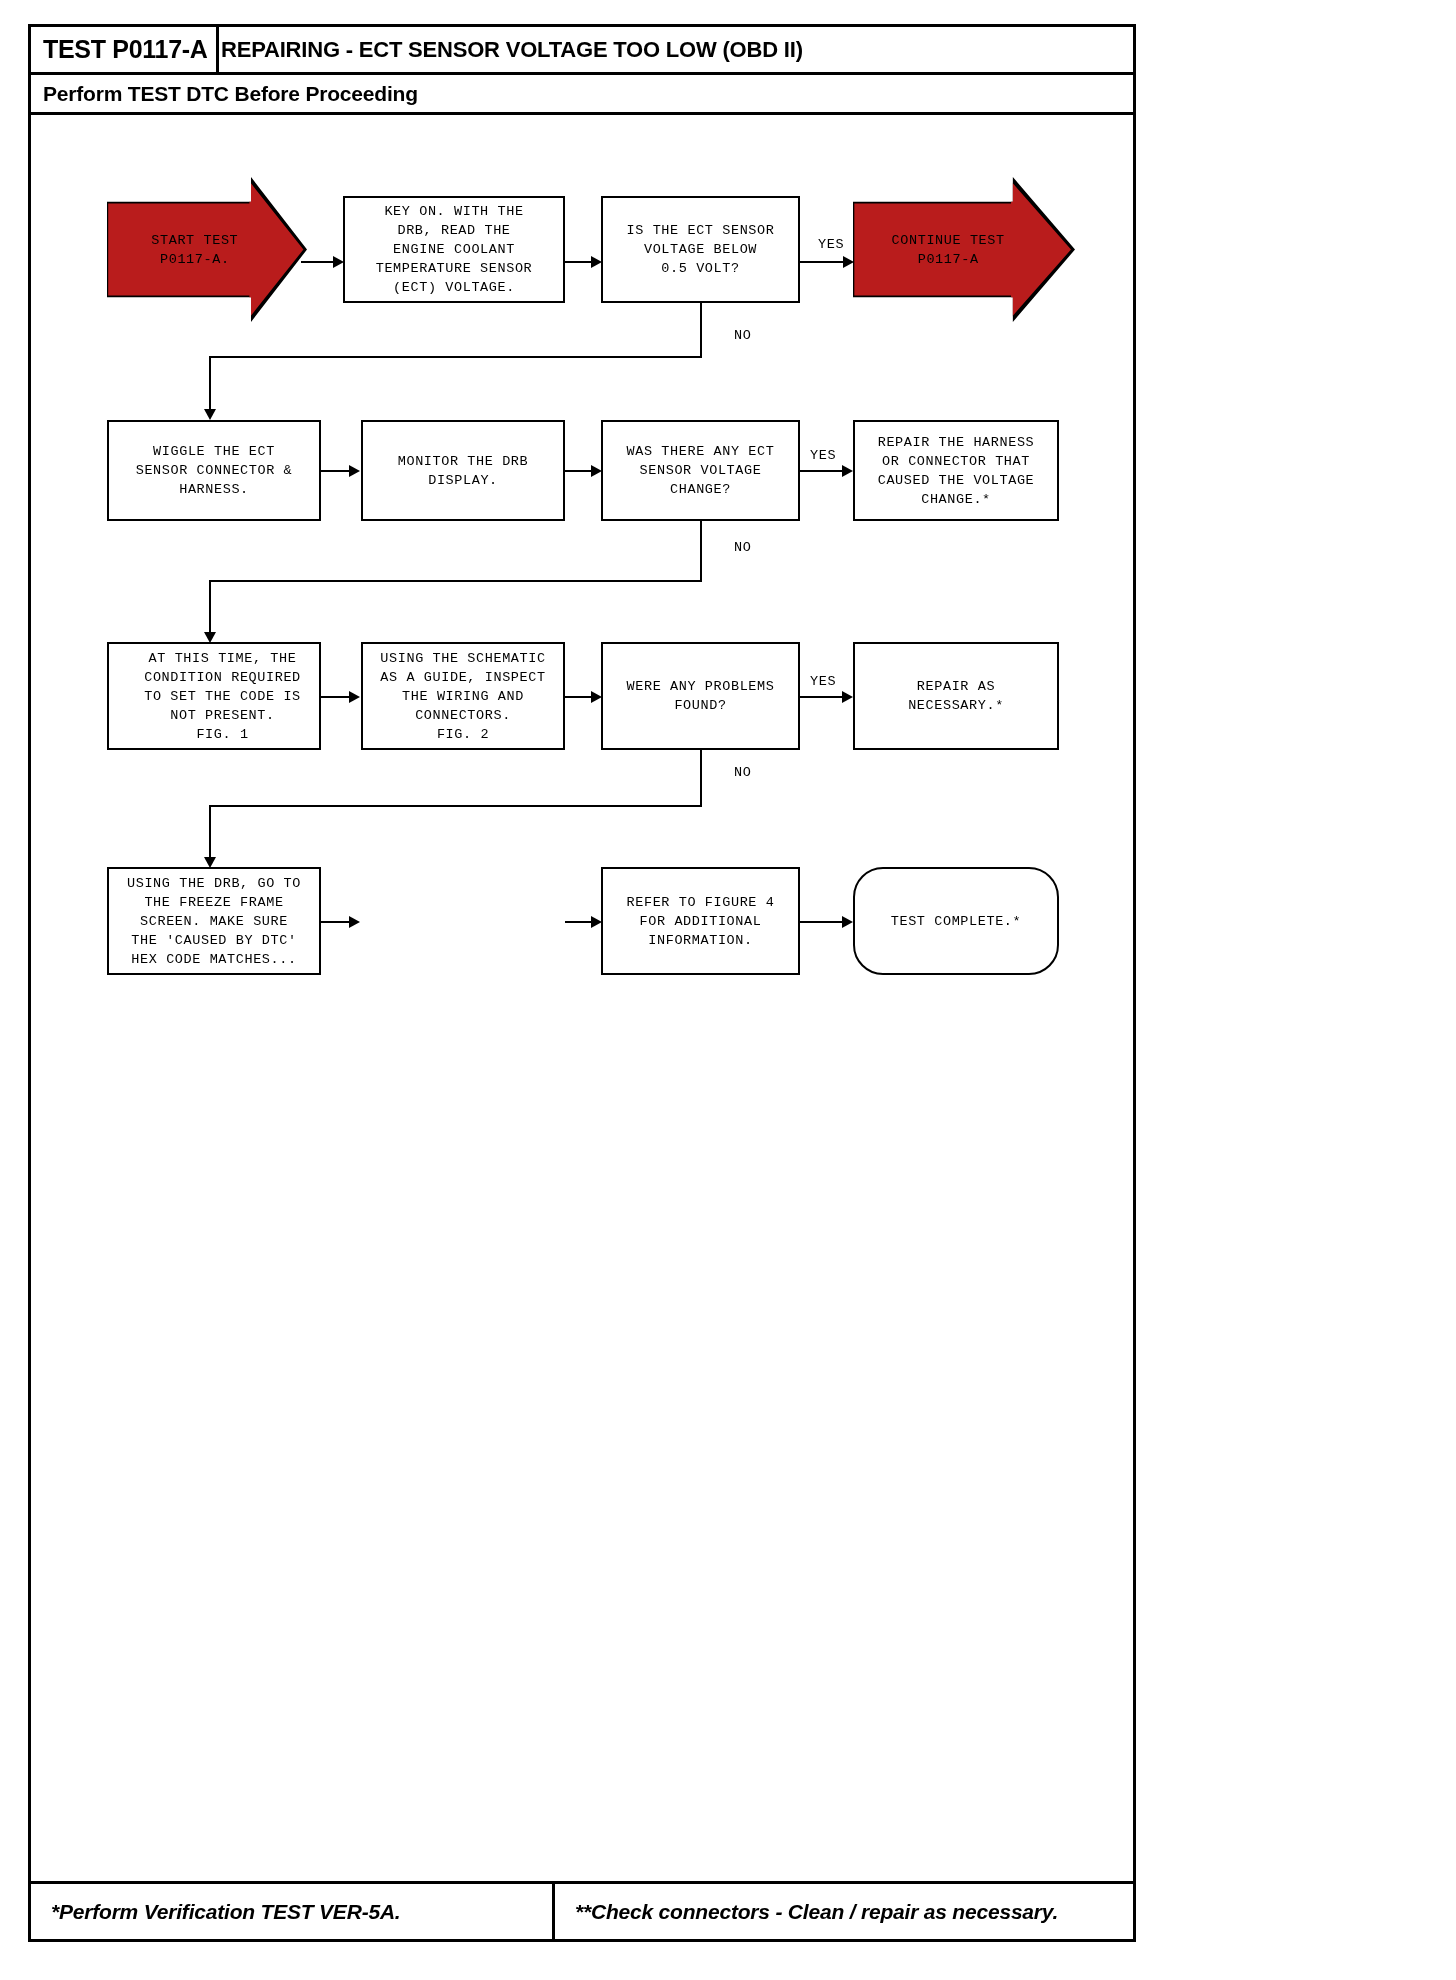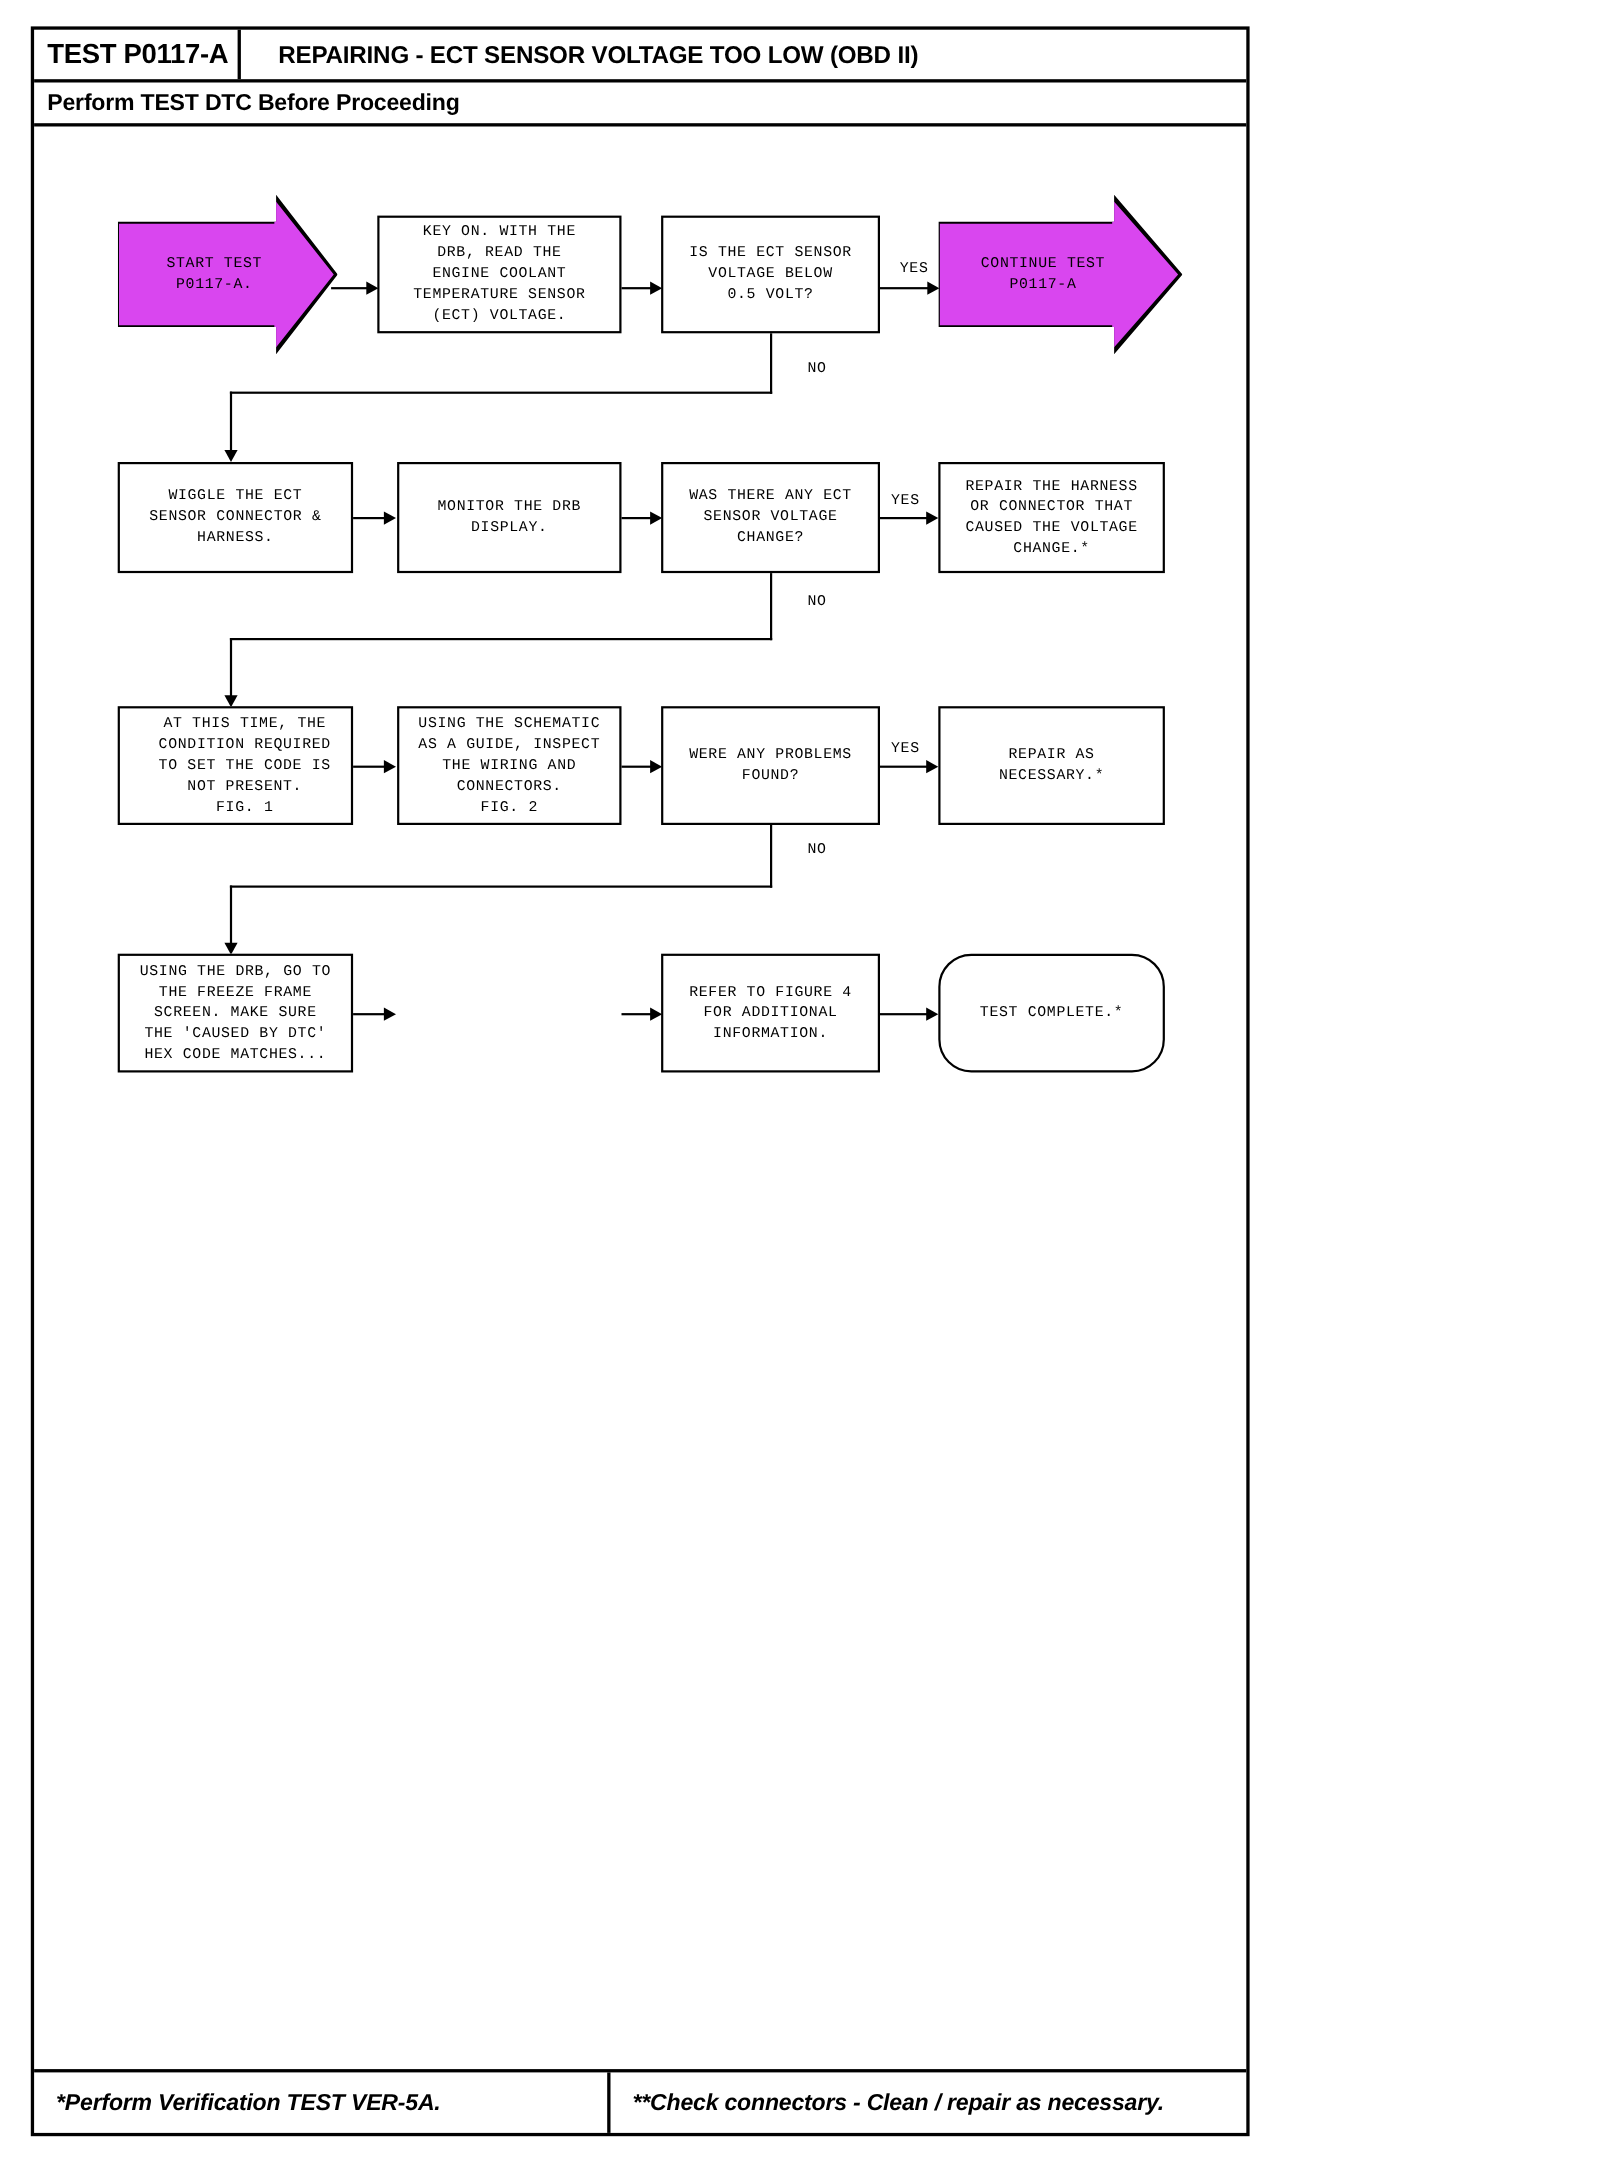--- a/index.html
+++ b/index.html
@@ -49,21 +49,21 @@
     padding-left: 12px;
     font-size: 25px;
     font-weight: bold;
     letter-spacing: -0.3px;
     white-space: nowrap;
   }
   .hdr-title {
     flex: 1;
     display: flex;
     align-items: center;
-    padding-left: 34px;
+    padding-left: 2px;
     font-size: 22px;
     font-weight: bold;
     letter-spacing: -0.2px;
     white-space: nowrap;
   }
   .sub-row {
     position: absolute;
     left: 0;
     top: 48px;
     width: 100%;
@@ -116,21 +116,21 @@
     font-family: "Liberation Mono", monospace;
     font-size: 13.5px;
     line-height: 19px;
     letter-spacing: 0.6px;
     white-space: pre-line;
     clip-path: polygon(0% 17%, 72% 17%, 72% 0%, 100% 50%, 72% 100%, 72% 83%, 0% 83%);
   }
   .arrow-node .inner {
     position: absolute;
     left: 0; top: 0; right: 0; bottom: 0;
-    background: #d946ef;
+    background: #b91c1c;
     clip-path: polygon(
       0.6% 18.2%, 71.2% 18.2%, 71.2% 3.0%, 98.2% 50%, 71.2% 97.0%, 71.2% 81.8%, 0.6% 81.8%
     );
     display: flex;
     align-items: center;
     justify-content: center;
   }
   .arrow-node .txt {
     transform: translateX(-14%);
   }

